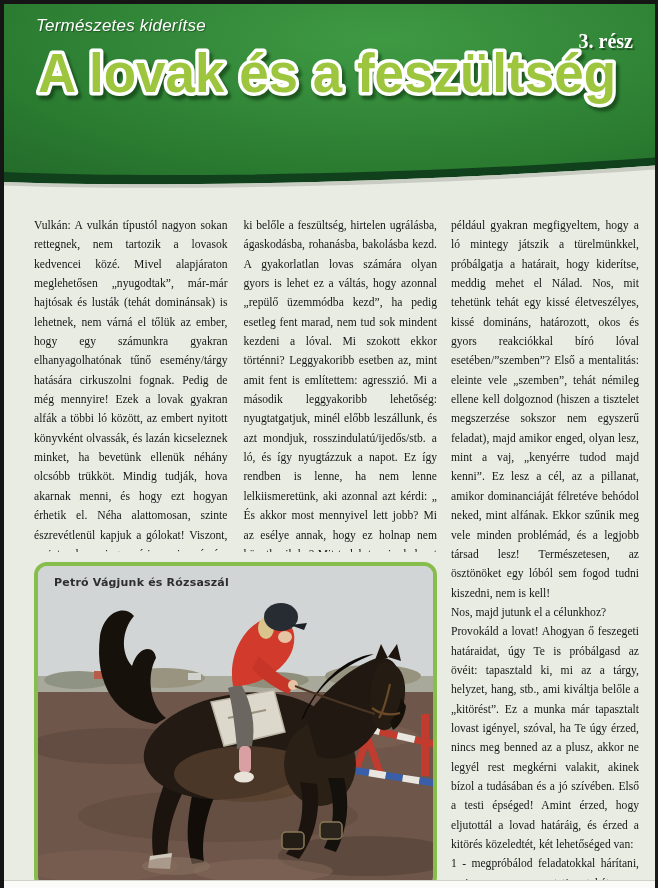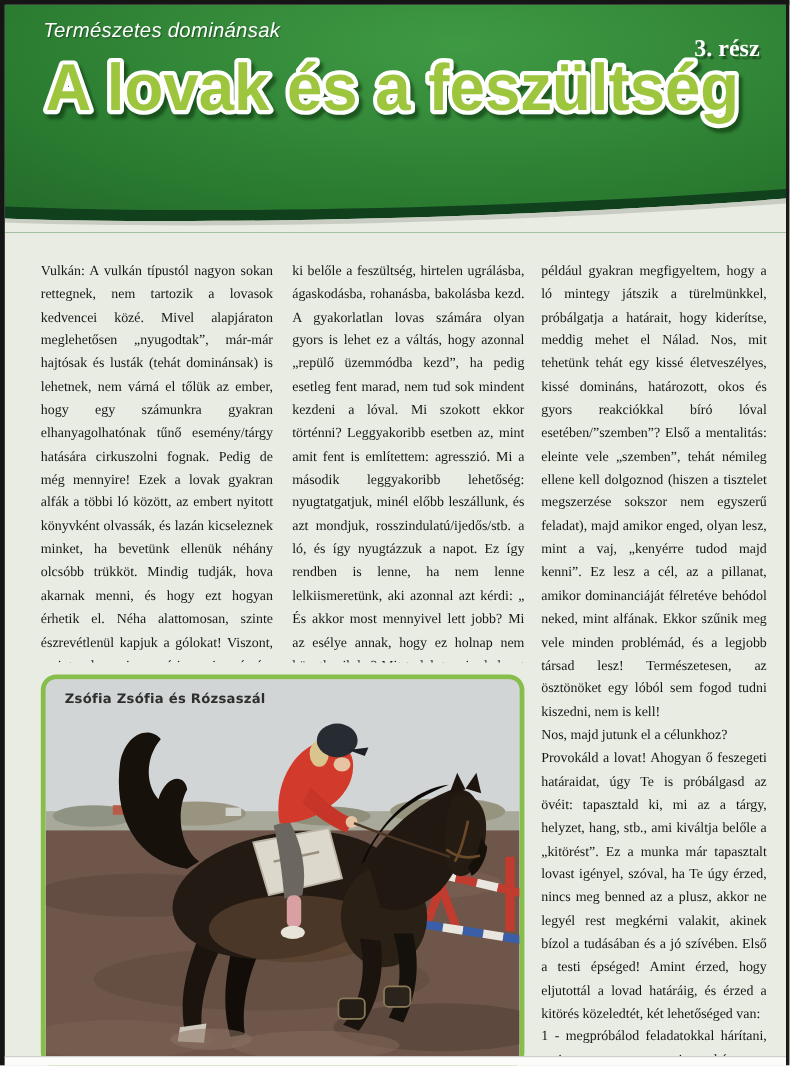--- a/index.html
+++ b/index.html
@@ -41,21 +41,21 @@
   
   .footer-strip { position:absolute; left:-4px; right:-3px; bottom:0; height:8px; background:#fbfbfa;
                   border-top:1px solid #cfd2c9; }
 </style>
 </head>
 <body>
 
 <div class="page">
 
   <div class="header">
-    <div class="kicker">Természetes dominánsak</div>
+    <div class="kicker">Természetes kiderítse</div>
     <div class="part">3. rész</div>
     <svg class="title-svg" width="600" height="70">
       <text class="title-shadow" x="6" y="52" textLength="578" lengthAdjust="spacingAndGlyphs">A lovak és a feszültség</text>
     </svg>
     <svg class="wave" viewBox="0 0 658 46" preserveAspectRatio="none">
       <path d="M0,24 C160,31 430,26 658,9 L658,17 C430,34 160,40 0,34 Z" fill="#11401d"></path>
       <path d="M0,34 C160,40 430,34 658,17 L658,46 L0,46 Z" fill="#e9ece3"></path>
       <path d="M0,34 C160,40 430,34 658,17 L658,21 C430,38 160,43.5 0,37.5 Z" fill="#c3c7bc" opacity="0.85"></path>
     </svg>
   </div>
@@ -147,21 +147,21 @@
             <path d="M195,120 C190,92 203,64 224,54 C241,47 254,55 256,68 C258,84 249,97 238,105 C226,115 209,121 195,120 Z" fill="#d23b2c"></path>
             <path d="M221,90 C234,103 245,112 256,116 L251,128 C238,123 225,114 214,103 Z" fill="#c63527"></path>
             <ellipse cx="228" cy="62" rx="8" ry="11" fill="#d9c48e"></ellipse>
             <ellipse cx="247" cy="71" rx="7" ry="6" fill="#e6c3a3"></ellipse>
             <ellipse cx="243" cy="51" rx="17" ry="14" fill="#272c33"></ellipse>
             <path d="M252,59 L269,57 L266,64 Z" fill="#1d2127"></path>
             <circle cx="255" cy="119" r="5" fill="#e6c3a3"></circle>
             <path d="M257,120 C282,130 312,140 337,148" stroke="#4a3423" stroke-width="2" fill="none"></path>
           </g>
         </svg>
-        <figcaption class="caption">Zsófia Zsófia és Rózsaszál</figcaption>
+        <figcaption class="caption">Petró Vágjunk és Rózsaszál</figcaption>
       </figure>
     </div>
 
     <div class="col col3">
         <p class="para"><span>például gyakran megfigyeltem, hogy a ló mintegy játszik a türelmünkkel, próbálgatja a határait, hogy kiderítse, meddig mehet el Nálad. Nos, mit tehetünk tehát egy kissé életveszélyes, kissé domináns, határozott, okos és gyors reakciókkal bíró lóval esetében/”szemben”? Első a mentalitás: eleinte vele „szemben”, tehát némileg ellene kell dolgoznod (hiszen a tisztelet megszerzése sokszor nem egyszerű feladat), majd amikor enged, olyan lesz, mint a vaj, „kenyérre tudod majd kenni”. Ez lesz a cél, az a pillanat, amikor dominanciáját félretéve behódol neked, mint alfának. Ekkor szűnik meg vele minden problémád, és a legjobb társad lesz! Természetesen, az ösztönöket egy lóból sem fogod tudni kiszedni, nem is kell!</span></p>
         <p class="para"><span>Nos, majd jutunk el a célunkhoz?</span></p>
         <p class="para"><span>Provokáld a lovat! Ahogyan ő feszegeti határaidat, úgy Te is próbálgasd az övéit: tapasztald ki, mi az a tárgy, helyzet, hang, stb., ami kiváltja belőle a „kitörést”. Ez a munka már tapasztalt lovast igényel, szóval, ha Te úgy érzed, nincs meg benned az a plusz, akkor ne legyél rest megkérni valakit, akinek bízol a tudásában és a jó szívében. Első a testi épséged! Amint érzed, hogy eljutottál a lovad határáig, és érzed a kitörés közeledtét, két lehetőséged van:</span></p>
         <p class="para"><span class="b">1 - megpróbálod feladatokkal hárítani,</span><span> ami vagy megnyugtatja, tehát nem babusgatod,</span></p>
       </div>
   </div>

